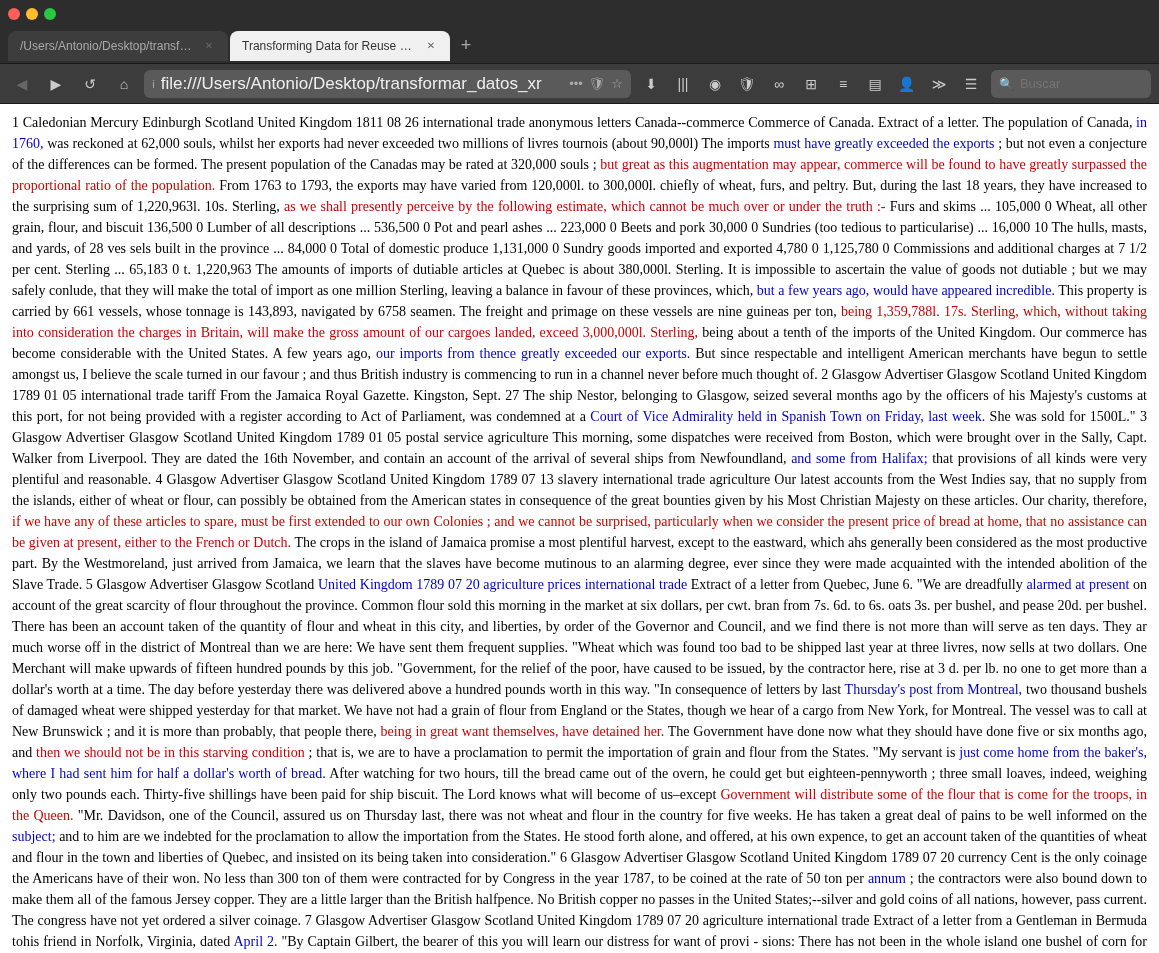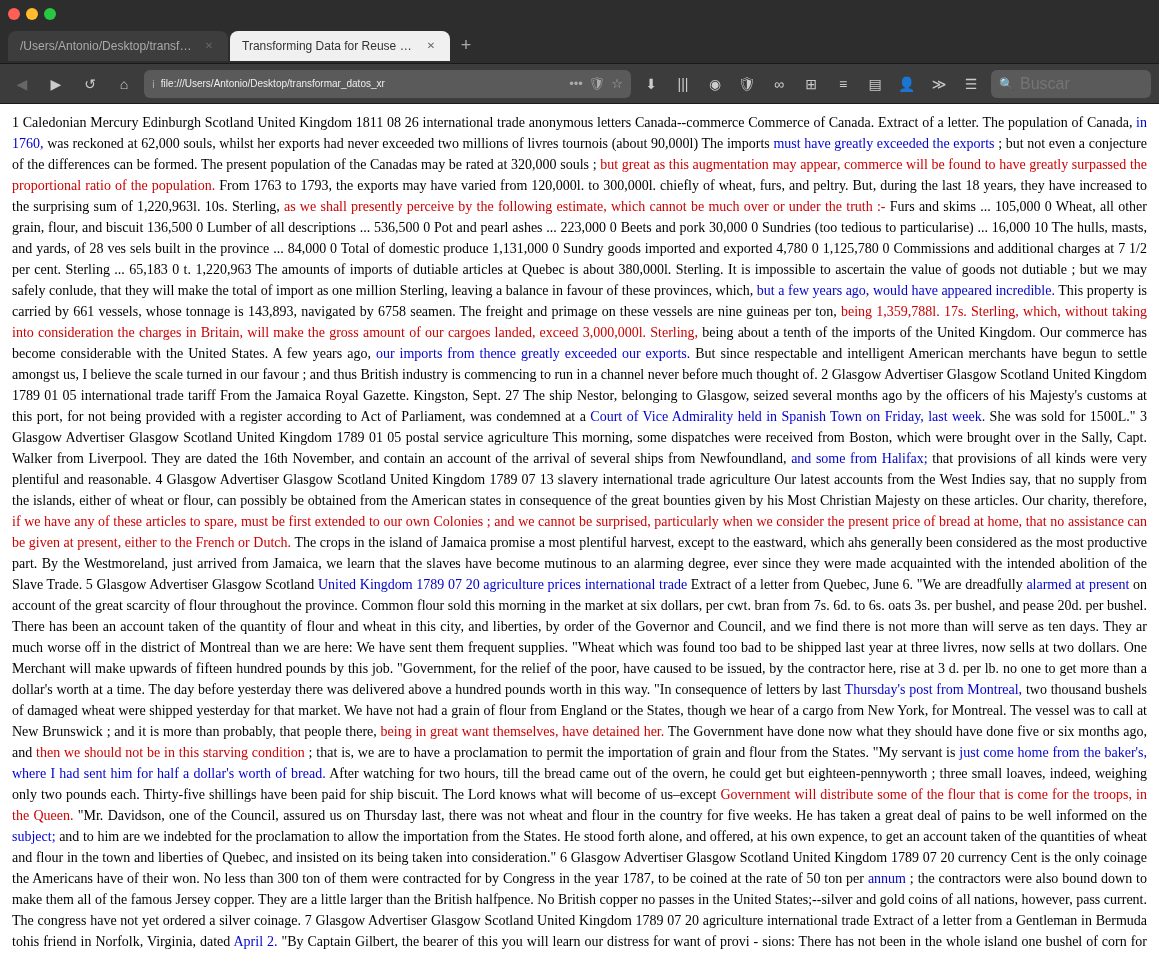--- a/index.html
+++ b/index.html
@@ -143,21 +143,21 @@
       color: #aaa;
       font-size: 11px;
     }
 
     .address-input {
       flex: 1;
       background: transparent;
       border: none;
       outline: none;
       color: #eee;
-      font-size: 10px;
+      font-size: 17px;
       font-family: inherit;
     }
 
     .address-bar .dots-icon {
       color: #aaa;
       font-size: 13px;
       cursor: pointer;
     }
 
     .address-bar .shield-icon {
@@ -185,21 +185,21 @@
     .search-bar .search-icon {
       color: #aaa;
       font-size: 12px;
     }
 
     .search-input {
       background: transparent;
       border: none;
       outline: none;
       color: #86efac;
-      font-size: 16px;
+      font-size: 13px;
       font-family: inherit;
       width: 100px;
     }
 
     .nav-icons {
       display: flex;
       align-items: center;
       gap: 4px;
     }
 

